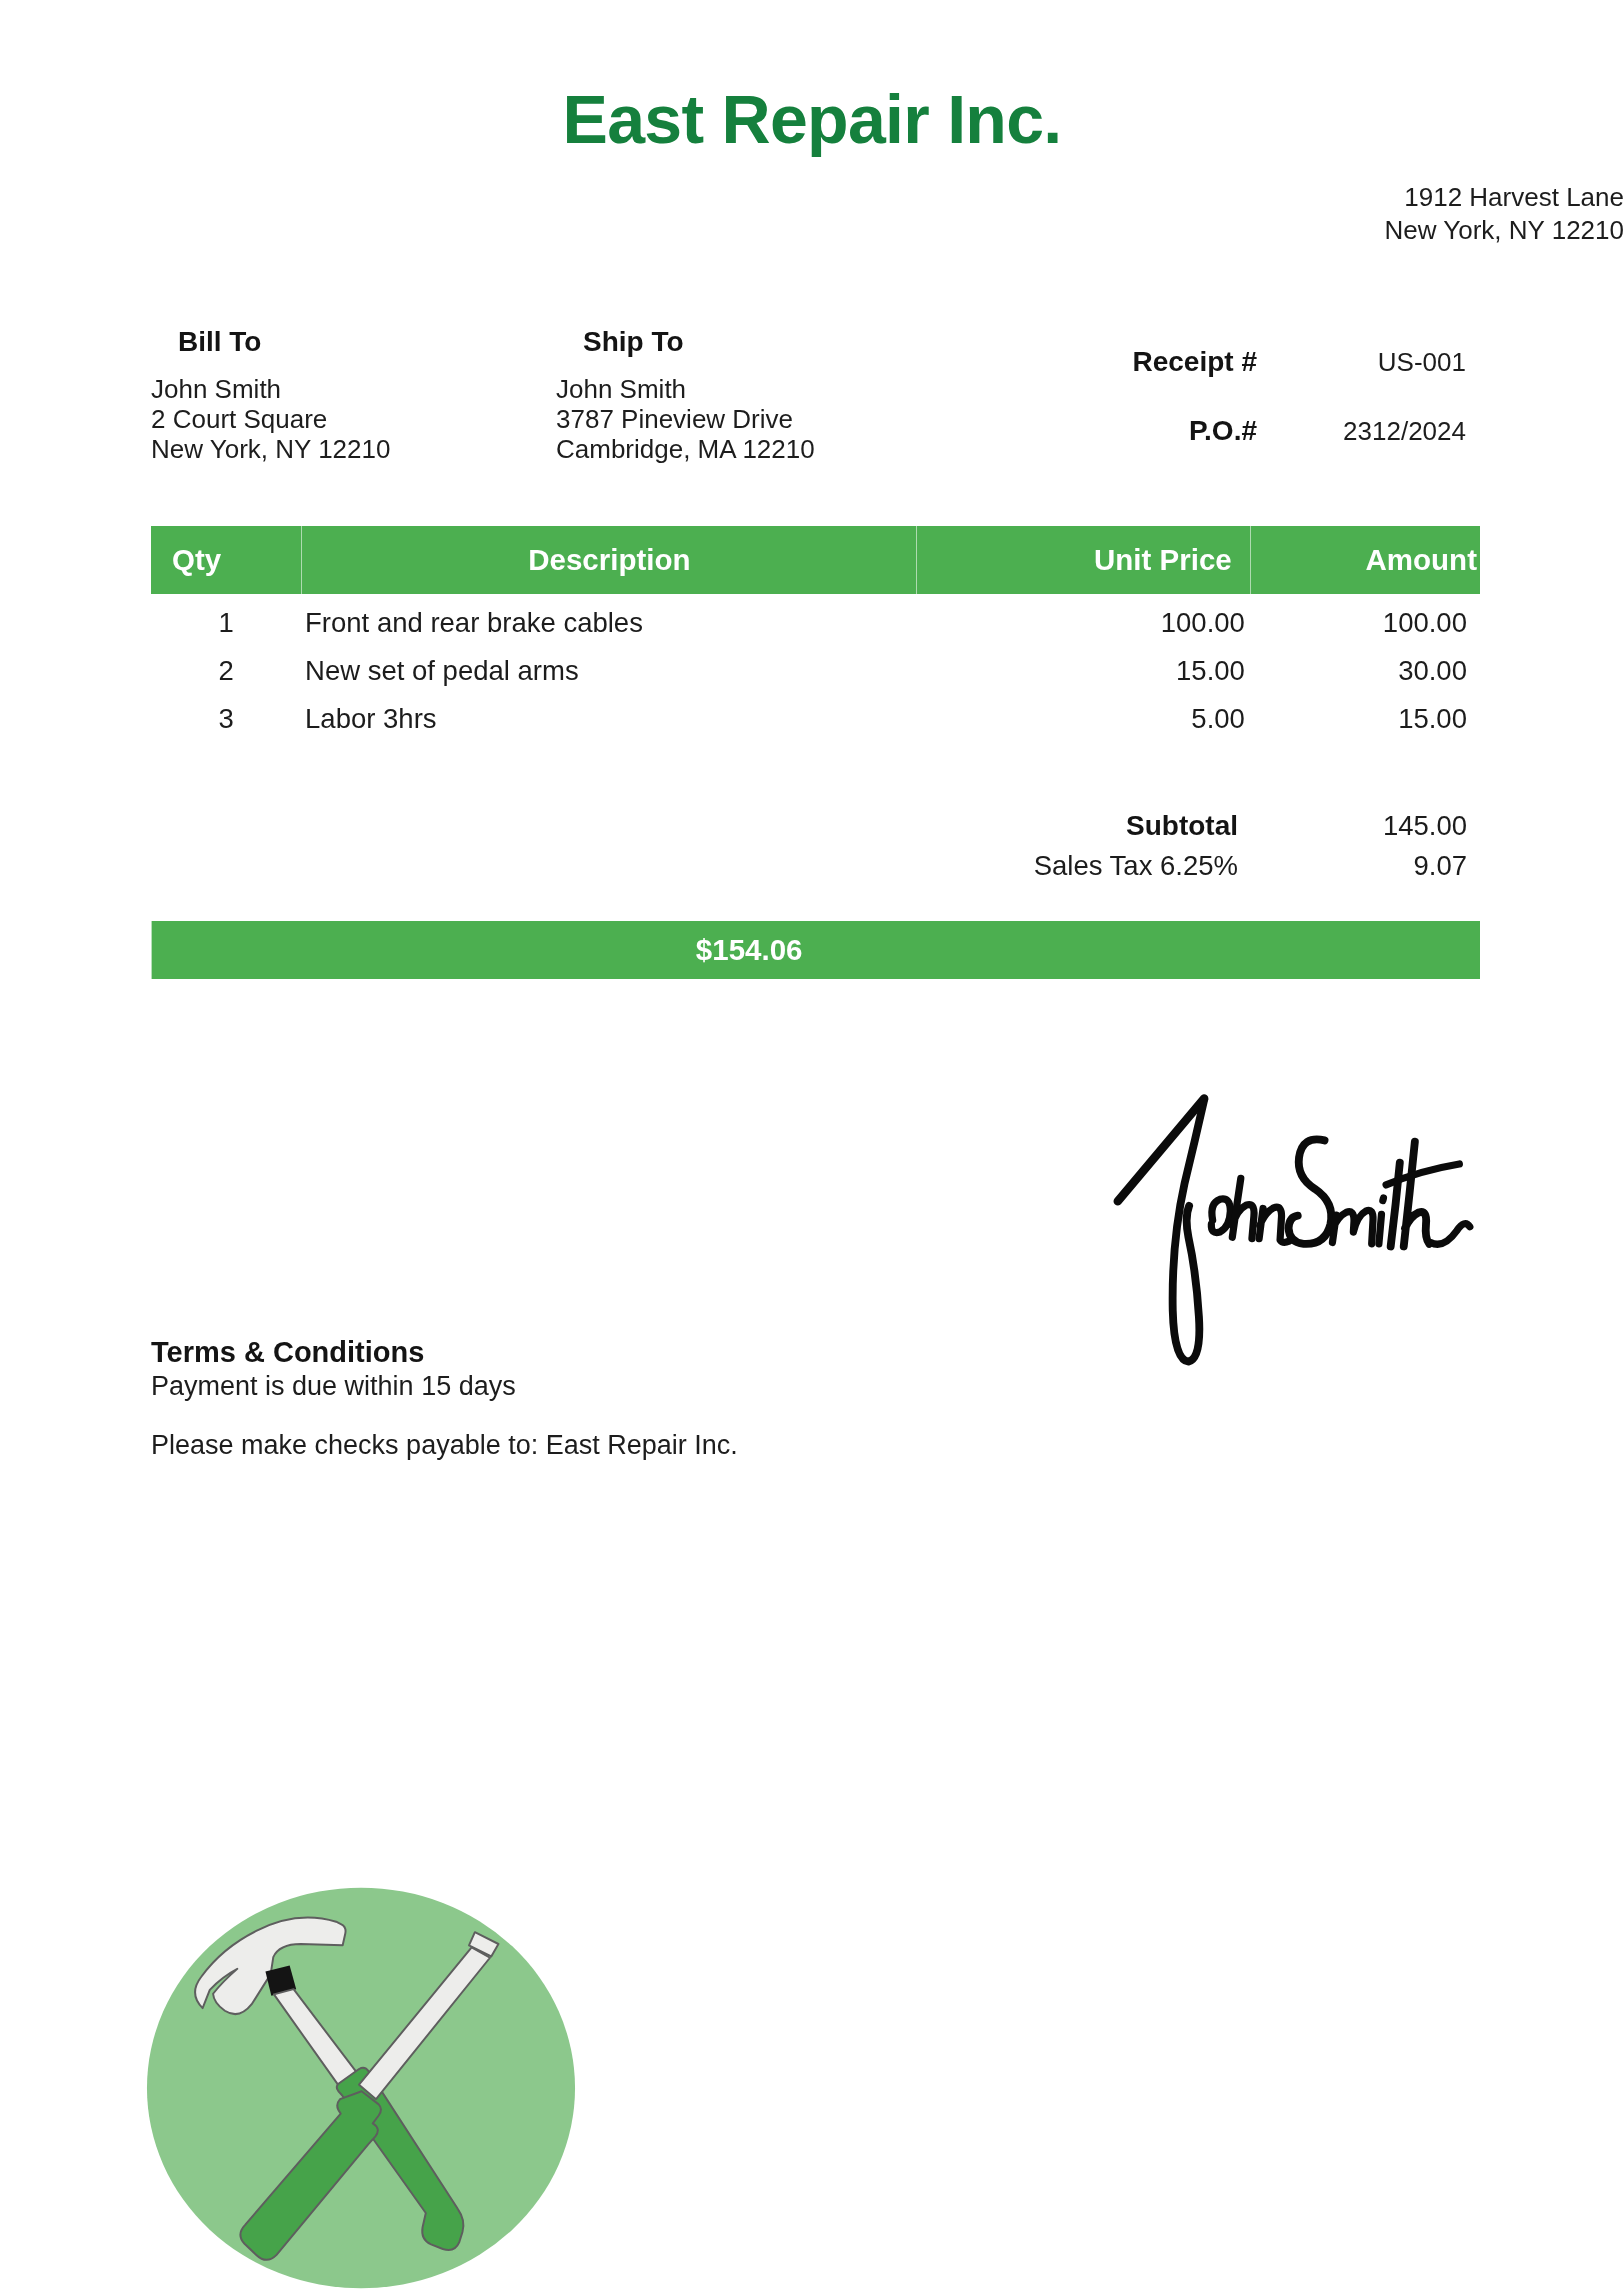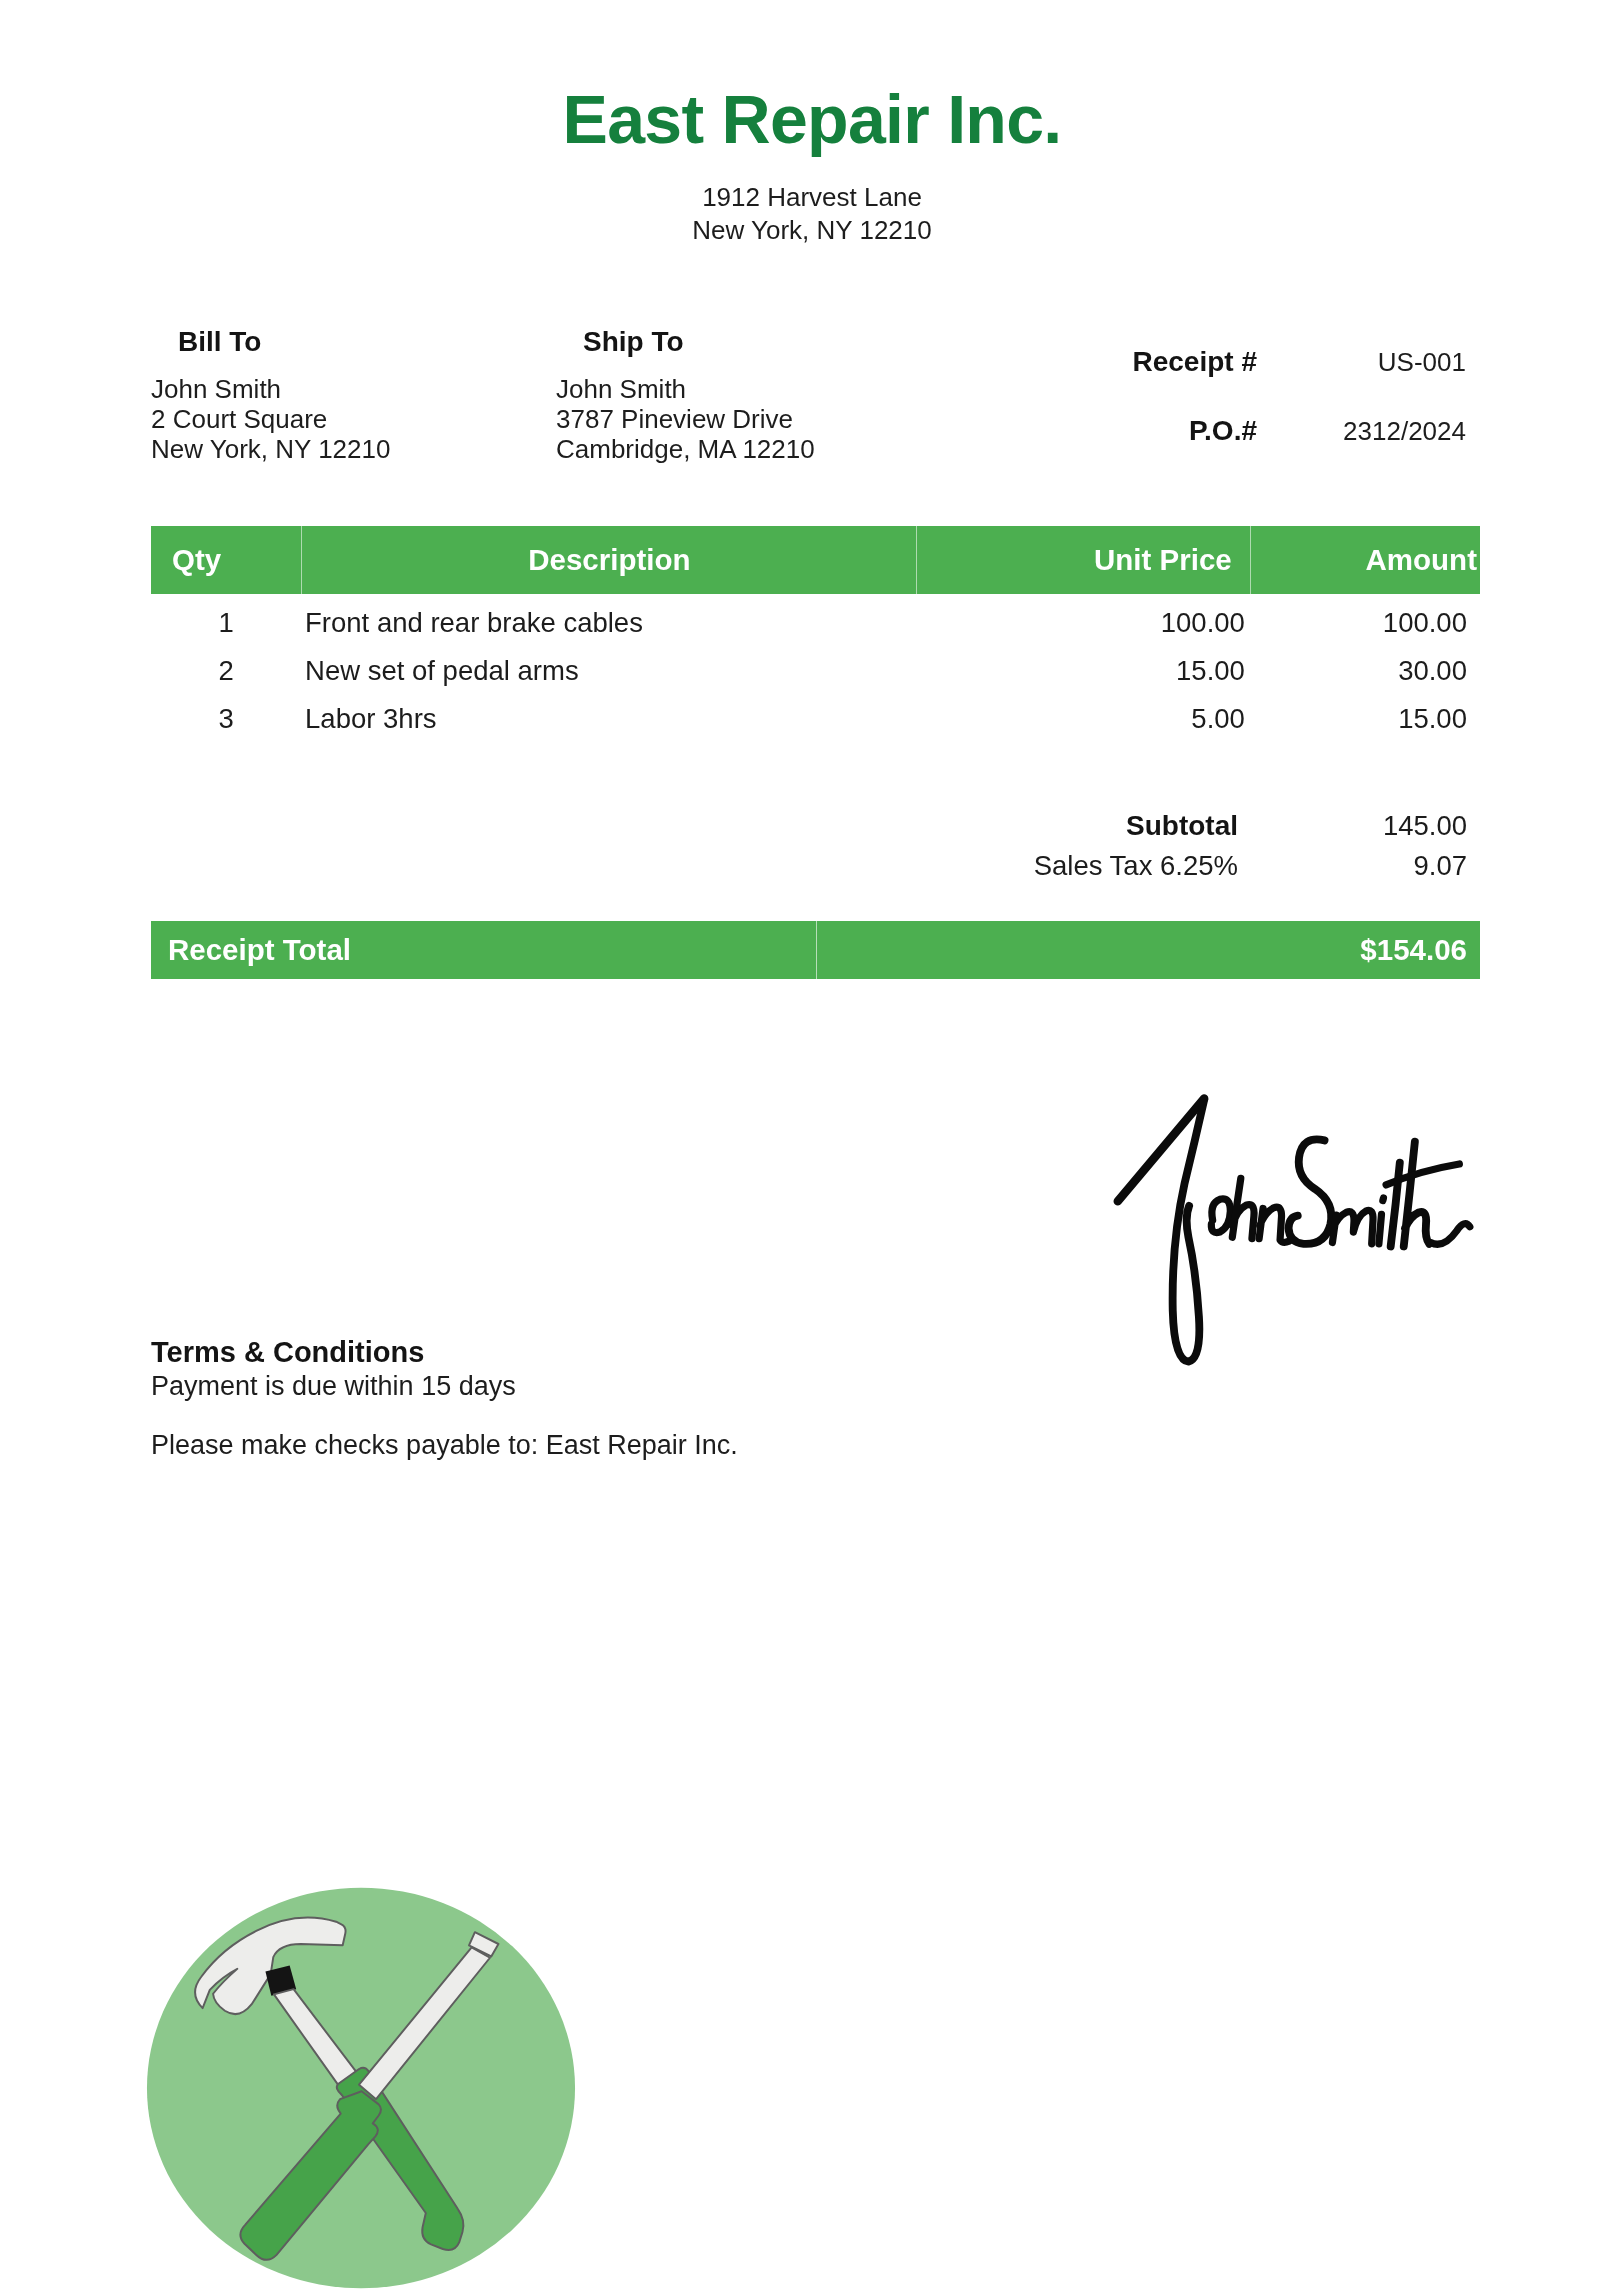--- a/index.html
+++ b/index.html
@@ -3,21 +3,21 @@
 <meta charset="utf-8">
 <style>
   * { margin:0; padding:0; box-sizing:border-box; }
   html,body { background:#ffffff; }
   body { font-family:"Liberation Sans","DejaVu Sans",sans-serif; color:#1a1a1a; }
   .page { position:relative; width:1624px; height:2295px; background:#ffffff; overflow:hidden; }
 
   
   .company-name { position:absolute; top:80px; left:0; width:100%; text-align:center;
                   font-size:68px; font-weight:bold; letter-spacing:-0.7px; color:#15803d; }
-  .company-address { position:absolute; top:181px; left:0; width:100%; text-align:center;
+  .company-address { position:absolute; top:181px; left:0; width:100%; text-align:right;
                      font-size:26px; line-height:33px; color:#1d1d1d; }
 
   
   .block-label { font-size:28px; font-weight:bold; line-height:33px; color:#141414;margin-left:27px; }
   .addr-lines { margin-top:15.7px; font-size:26px; line-height:30px; color:#1d1d1d; }
   .bill-to { position:absolute; left:151px; top:325px; }
   .ship-to { position:absolute; left:556px; top:325px; }
   .meta { position:absolute; left:982px; top:346px; width:484px; }
   .meta-row { display:flex; align-items:center; margin-bottom:37px; }
   .meta-label { width:275px; text-align:right; font-size:28px; font-weight:bold; color:#141414; }
@@ -143,21 +143,20 @@
       <div class="totals-label bold">Subtotal</div>
       <div class="totals-value">145.00</div>
     </div>
     <div class="totals-row">
       <div class="totals-label">Sales Tax 6.25%</div>
       <div class="totals-value">9.07</div>
     </div>
   </div>
 
   <div class="total-bar">
-    <div class="left">Receipt Total</div>
     <div class="right">$154.06</div>
   </div>
 
   <div class="signature">
     <svg viewBox="0 0 570 470" fill="none" stroke="#0b0b0b" stroke-linecap="round" stroke-linejoin="round">
       <path stroke-width="13" d="M18,185 L150,28"></path>
       <path stroke-width="12" d="M150,30 Q136,92 120,158 Q100,248 102,352 Q104,428 126,430 Q146,426 142,362 Q138,295 126,240 Q120,210 127,192"></path>
       <path stroke-width="11" d="M163,214 Q158,188 174,182 Q190,178 190,200 Q189,224 174,232 Q160,236 161,220"></path>
       <path stroke-width="11" d="M206,150 Q199,196 193,240 M193,222 Q200,198 214,191 Q228,186 226,208 L223,242"></path>
       <path stroke-width="11" d="M240,196 Q237,218 234,242 M235,222 Q243,202 256,195 Q270,190 268,212 L266,244 Q270,250 280,246"></path>

